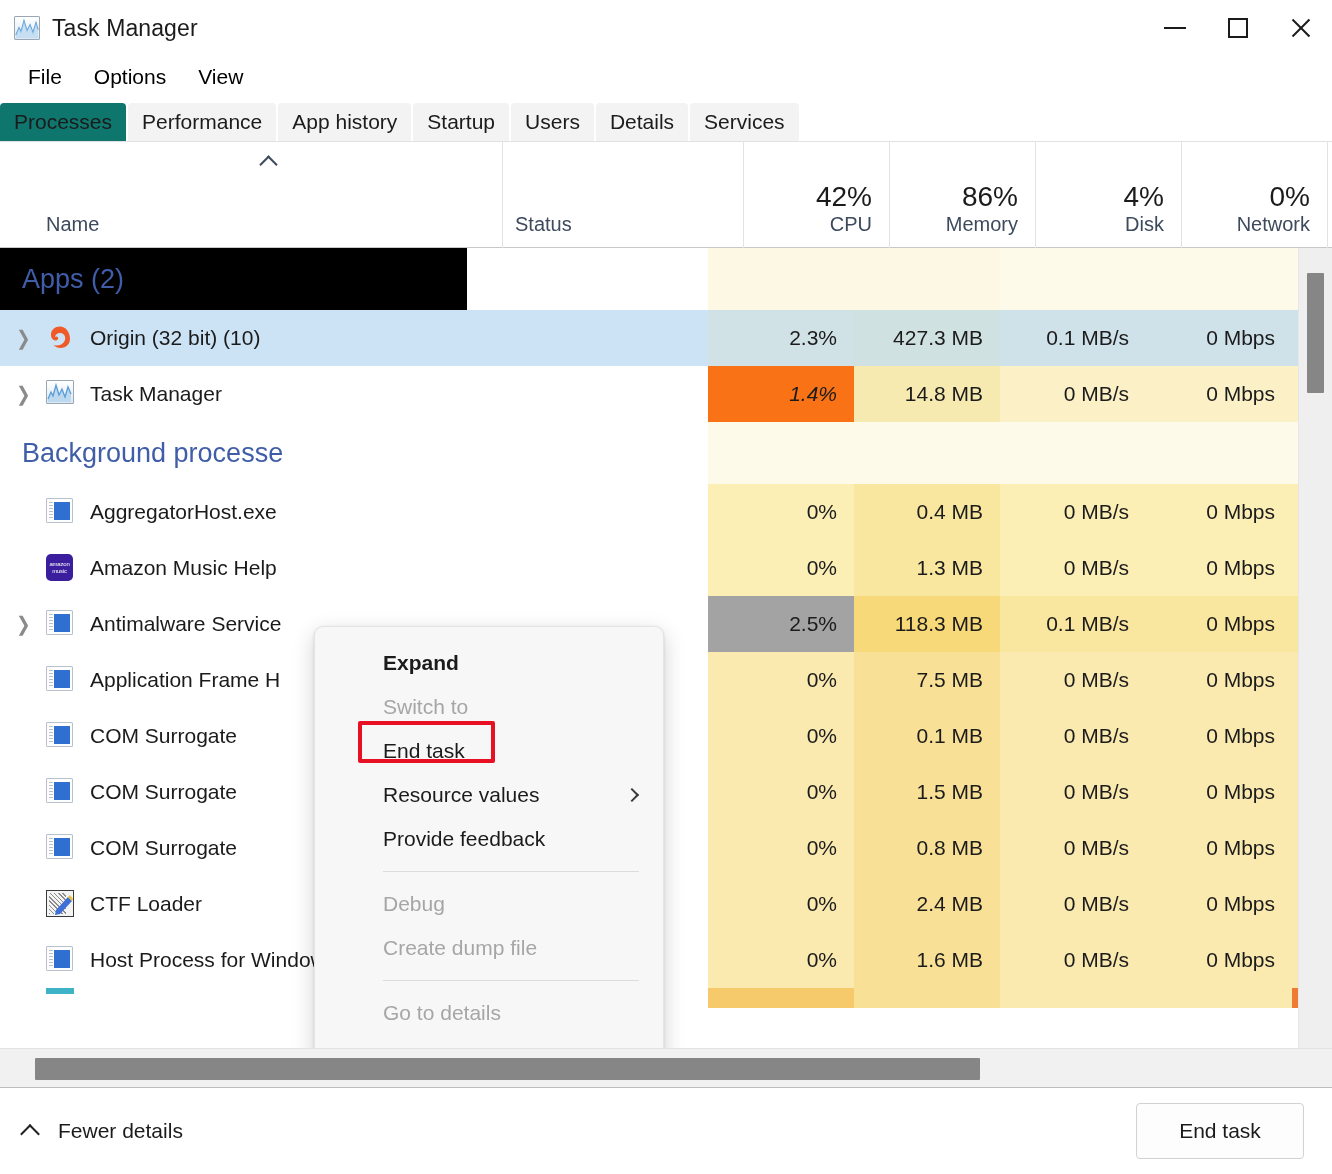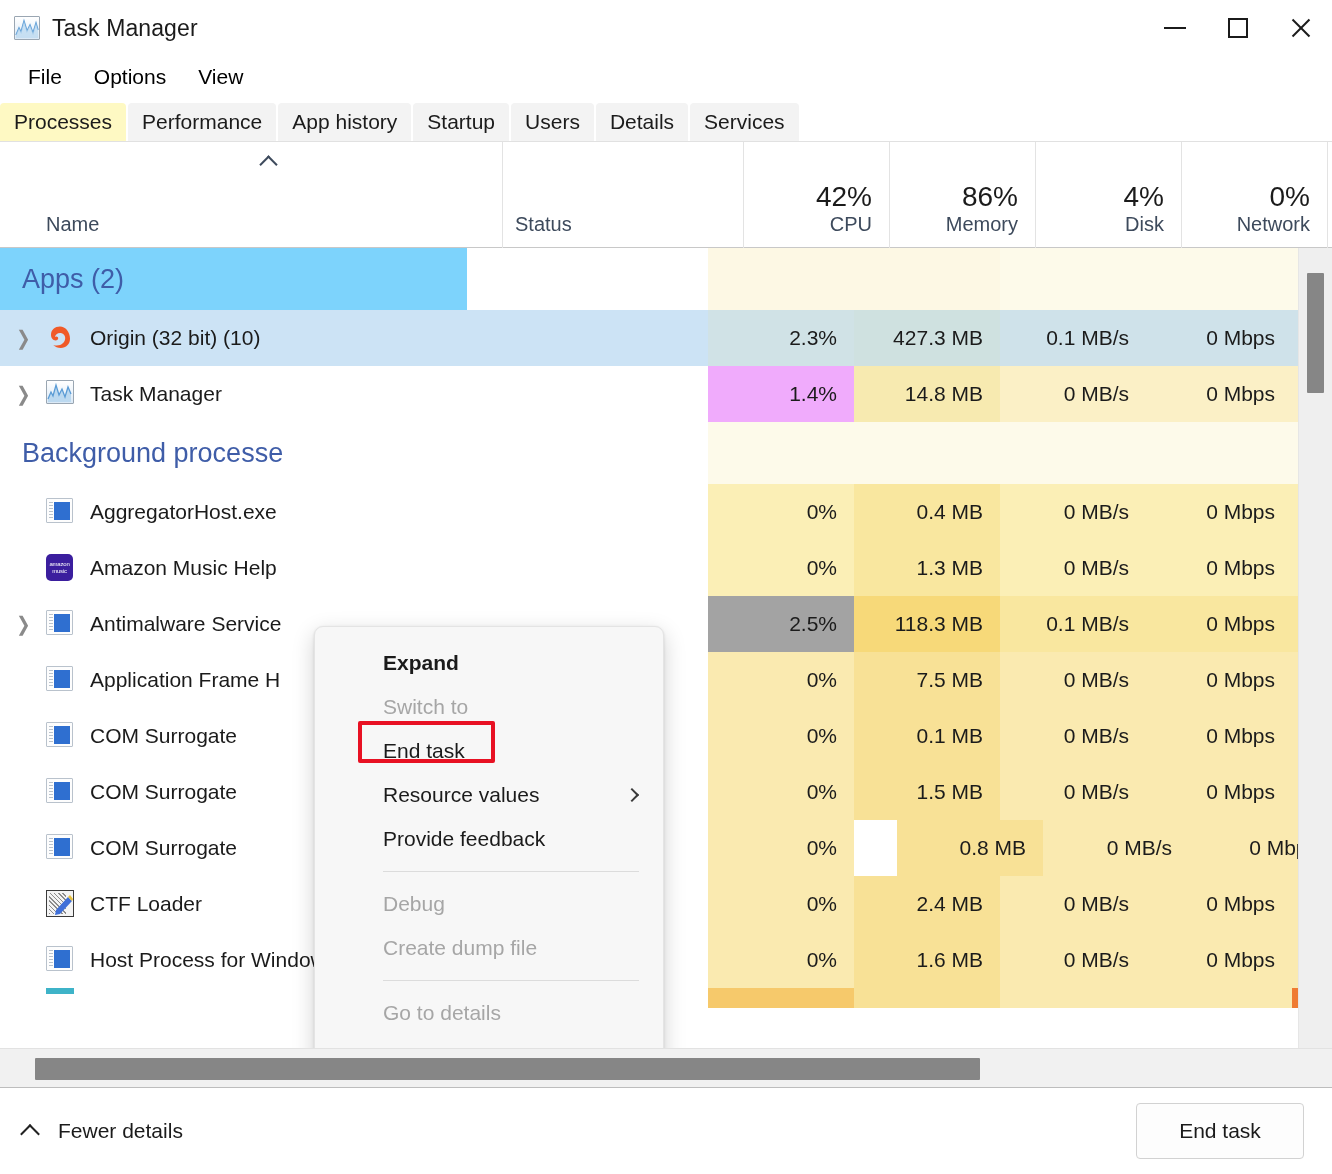--- a/index.html
+++ b/index.html
@@ -72,21 +72,21 @@
   .tab {
     height: 38px;
     display: flex; align-items: center;
     padding: 0 14px;
     font-size: 21px; color: #1b1b1b;
     background: #f3f3f3;
     margin-right: 2px;
     border-top-left-radius: 4px; border-top-right-radius: 4px;
     white-space: nowrap;
   }
-  .tab.active { background: #fef9c3; text-align: center; }
+  .tab.active { background: #0f766e; text-align: center; }
 
   
   .colhead {
     flex: 0 0 106px; height: 106px;
     display: flex; position: relative;
     background: #ffffff;
     border-bottom: 1px solid #c8c8c8;
   }
   .ch {
     position: relative; height: 106px;
@@ -342,21 +342,21 @@
     </div>
     <div class="ch" style="width:40px;flex:0 0 40px;padding-left:8px;border-right:none;">
       <div class="ch-lab-r" style="text-align:left;">Po</div>
     </div>
   </div>
 
   <div class="tablearea">
     <div class="rows">
 
       <div class="row group" style="background:#fdf9e6;">
-        <div class="cell-name" style="background:#7dd3fc;">
+        <div class="cell-name" style="background:#000000;">
           <div class="gtitle">Apps (2)</div>
         </div>
         <div class="cell-status" style="background:#ffffff;"></div>
         <div class="cell-num w-cpu" style="background:#fdf8e4;"></div>
         <div class="cell-num w-mem" style="background:#fdf8e4;"></div>
         <div class="cell-num w-dsk" style="background:#fdfaea;"></div>
         <div class="cell-num w-net" style="background:#fdfaea;"></div>
         <div class="cell-num w-pow" style="background:#fdfaea;"></div>
       </div>
 
@@ -389,21 +389,21 @@
                 <svg width="26" height="22" viewBox="0 0 26 22">
                   <polygon points="1,18 4,11 6,15 9,4 12,14 15,8 18,16 21,6 24,13 24,21 1,21" fill="#bcd9f0"></polygon>
                   <polyline points="1,18 4,11 6,15 9,4 12,14 15,8 18,16 21,6 24,13" fill="none" stroke="#5a9bd5" stroke-width="1.3"></polyline>
                 </svg>
               </div>
             </div>
             <div class="pname">Task Manager</div>
           </div>
         </div>
         <div class="cell-status"></div>
-        <div class="cell-num w-cpu" style="background:#f0abfc;">1.4%</div>
+        <div class="cell-num w-cpu" style="background:#f97316;font-style:italic;">1.4%</div>
         <div class="cell-num w-mem" style="background:#f7eab0;">14.8 MB</div>
         <div class="cell-num w-dsk" style="background:#fbf0c6;">0 MB/s</div>
         <div class="cell-num w-net" style="background:#fbf0c6;">0 Mbps</div>
         <div class="cell-num w-pow" style="background:#fbf0c6;"></div>
       </div>
 
       <div class="row group">
         <div class="cell-name">
           <div class="gtitle">Background processe</div>
         </div>
@@ -531,21 +531,21 @@
           <div class="c-name-wrap">
             <div class="twisty"></div>
             <div class="pic">
                 <div class="ico-win"></div>
               </div>
             <div class="pname">COM Surrogate</div>
           </div>
         </div>
         <div class="cell-status"></div>
         <div class="cell-num w-cpu" style="background:#faeab0;">0%</div>
-        <div class="cell-num w-mem" style="background:#f8e196;margin-left:43px;">0.8 MB</div>
+        <div class="cell-num w-mem" style="background:#f8e196;">0.8 MB</div>
         <div class="cell-num w-dsk" style="background:#faeab0;">0 MB/s</div>
         <div class="cell-num w-net" style="background:#faeab0;">0 Mbps</div>
         <div class="cell-num w-pow" style="background:#faeab0;"></div>
       </div>
 
       <div class="row">
         <div class="cell-name">
           <div class="c-name-wrap">
             <div class="twisty"></div>
             <div class="pic">

